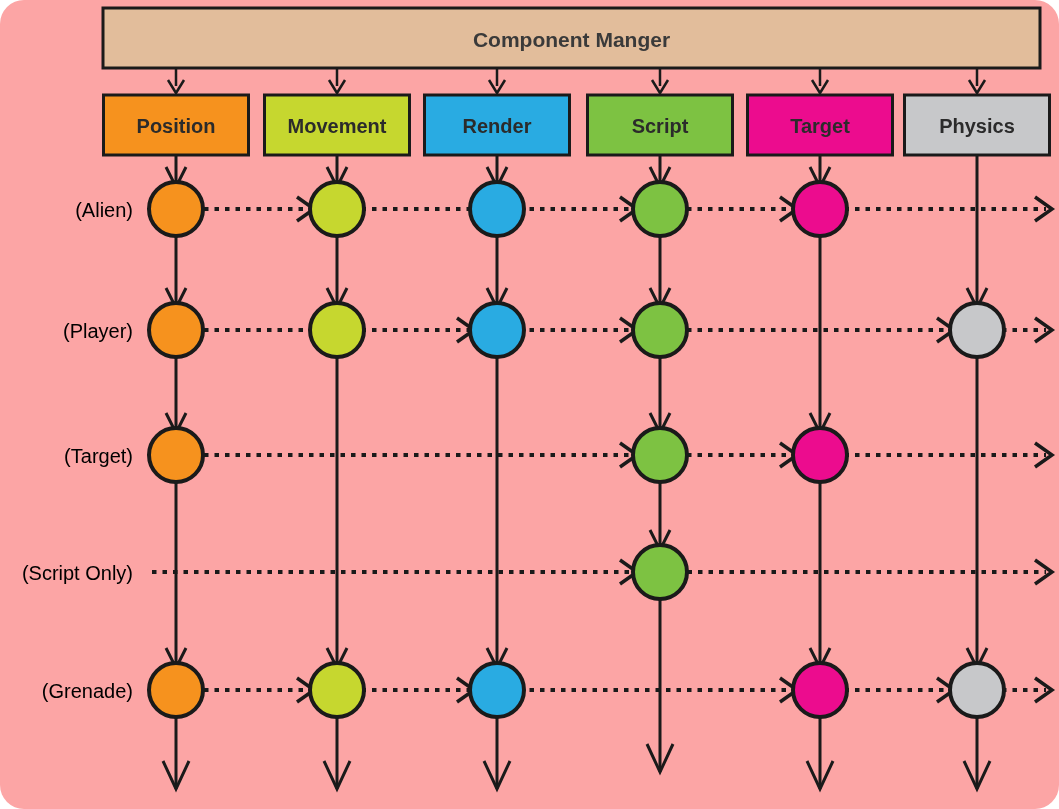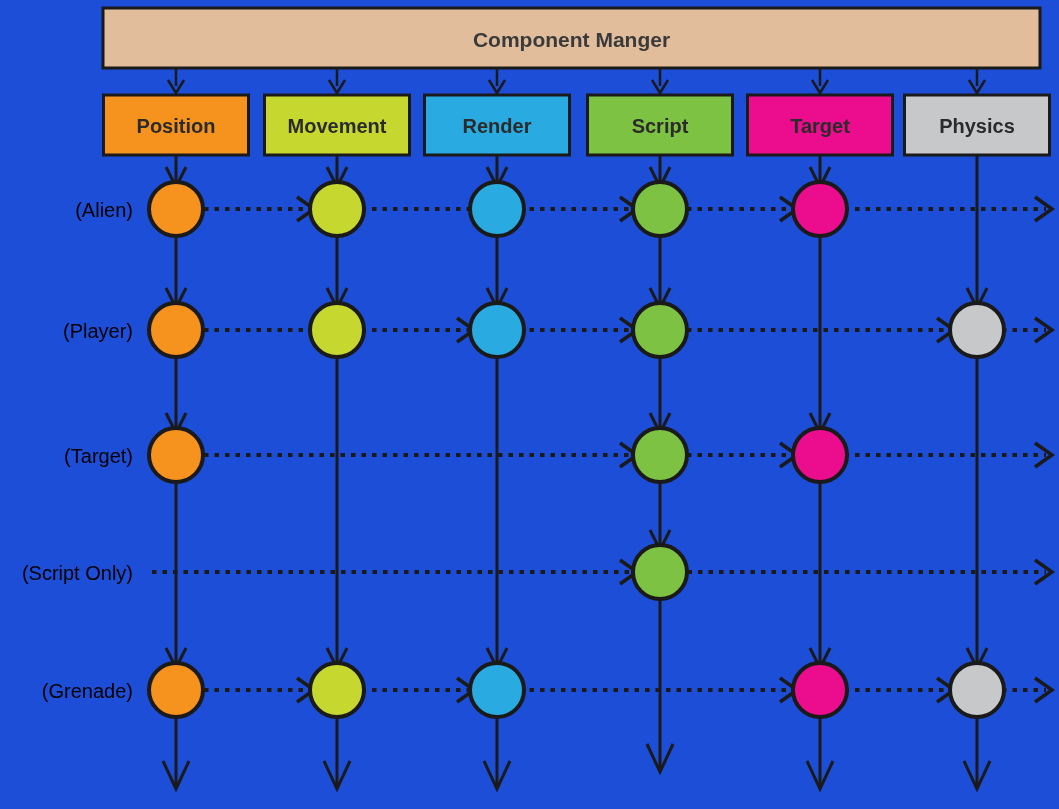--- a/index.html
+++ b/index.html
@@ -1,21 +1,22 @@
 <!DOCTYPE html>
 <html><head>
 <meta charset="utf-8">
 <style>
   html,body{margin:0;padding:0;background:#fff;}
   .canvas{
     position:relative;
     width:1059px;height:809px;
-    background:#1d4ed8;
+    background:#fca5a5;
     font-family:"Liberation Sans", sans-serif;
     overflow:hidden;
+    border-radius:24px;
   }
   svg text{
     font-family:"Liberation Sans", sans-serif;
   }
   .hdr-label{font-size:20px;font-weight:600;}
   .row-label{font-size:20px;font-weight:400;}
   .mgr-label{font-size:21px;font-weight:600;}
 </style>
 </head>
 <body>

